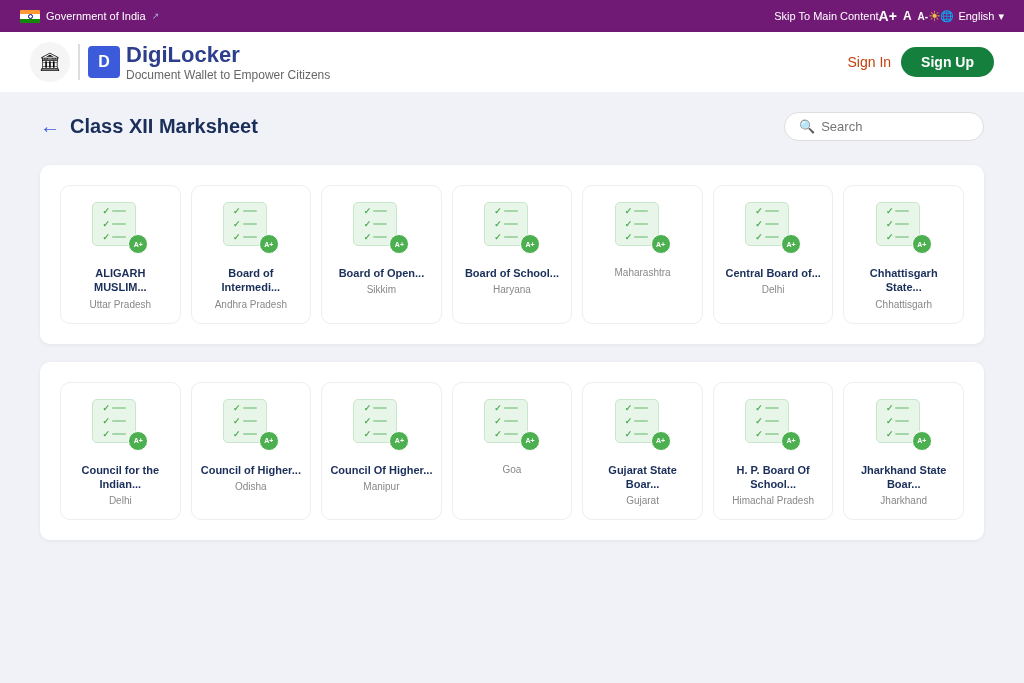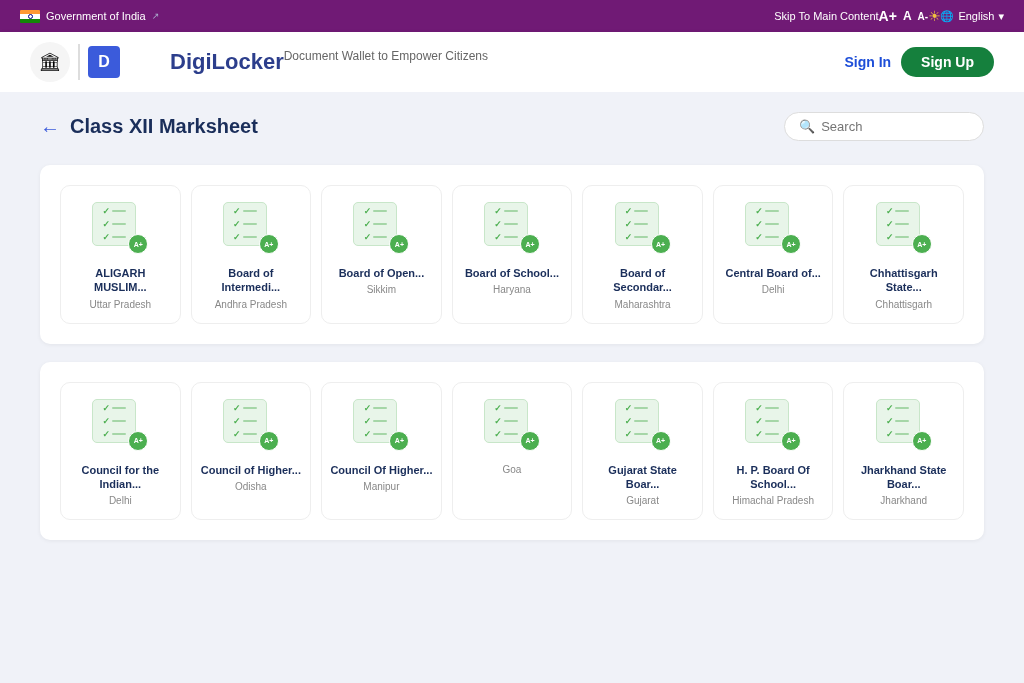--- a/index.html
+++ b/index.html
@@ -40,25 +40,25 @@
       justify-content: space-between;
       padding: 10px 30px;
       box-shadow: 0 1px 4px rgba(0,0,0,0.1);
       height: 60px;
     }
     .logo-section { display: flex; align-items: center; gap: 8px; }
     .emblem { width: 40px; height: 40px; background: #f5f5f5; border-radius: 50%; display: flex; align-items: center; justify-content: center; font-size: 18px; }
     .logo-divider { width: 2px; height: 36px; background: #ddd; }
     .digilocker-brand { display: flex; align-items: center; gap: 6px; }
     .brand-icon { width: 32px; height: 32px; background: #3b5bdb; border-radius: 4px; display: flex; align-items: center; justify-content: center; color: white; font-weight: bold; font-size: 16px; }
-    .brand-text { display: flex; flex-direction: row; margin-left: 44px; }
+    .brand-text { display: flex; flex-direction: column; }
     .brand-name { font-size: 22px; font-weight: bold; color: #2c3e8c; }
     .brand-tagline { font-size: 12px; color: #666; text-align: center; }
     .header-actions { display: flex; align-items: center; gap: 10px; }
-    .sign-in-btn { color: #1d4ed8; font-weight: 700; font-size: 14px; cursor: pointer; background: none; border: none; }
+    .sign-in-btn { color: #c2410c; font-weight: 400; font-size: 14px; cursor: pointer; background: none; border: none; }
     .sign-up-btn { background: #15803d; color: white; border: none; border-radius: 20px; padding: 7px 20px; font-size: 14px; font-weight: 600; cursor: pointer; }
 
     
     .content-area {
       background: #f0f2f8;
       min-height: 591px;
       padding: 20px 40px;
     }
 
     
@@ -338,21 +338,20 @@
             <div class="doc-line-bar"></div>
           </div>
           <div class="doc-line">
             <span class="check-mark">✓</span>
             <div class="doc-line-bar"></div>
           </div>
         </div>
       </div>
       <div class="badge-aplus">A+</div>
     </div>
-    <div class="card-name">Board of Secondar...</div>
     <div class="card-state">Maharashtra</div>
   </div>
         <div class="card">
     <div class="card-icon-area">
       <div class="doc-icon">
         <div class="doc-icon-inner">
           <div class="doc-line">
             <span class="check-mark">✓</span>
             <div class="doc-line-bar"></div>
           </div>

